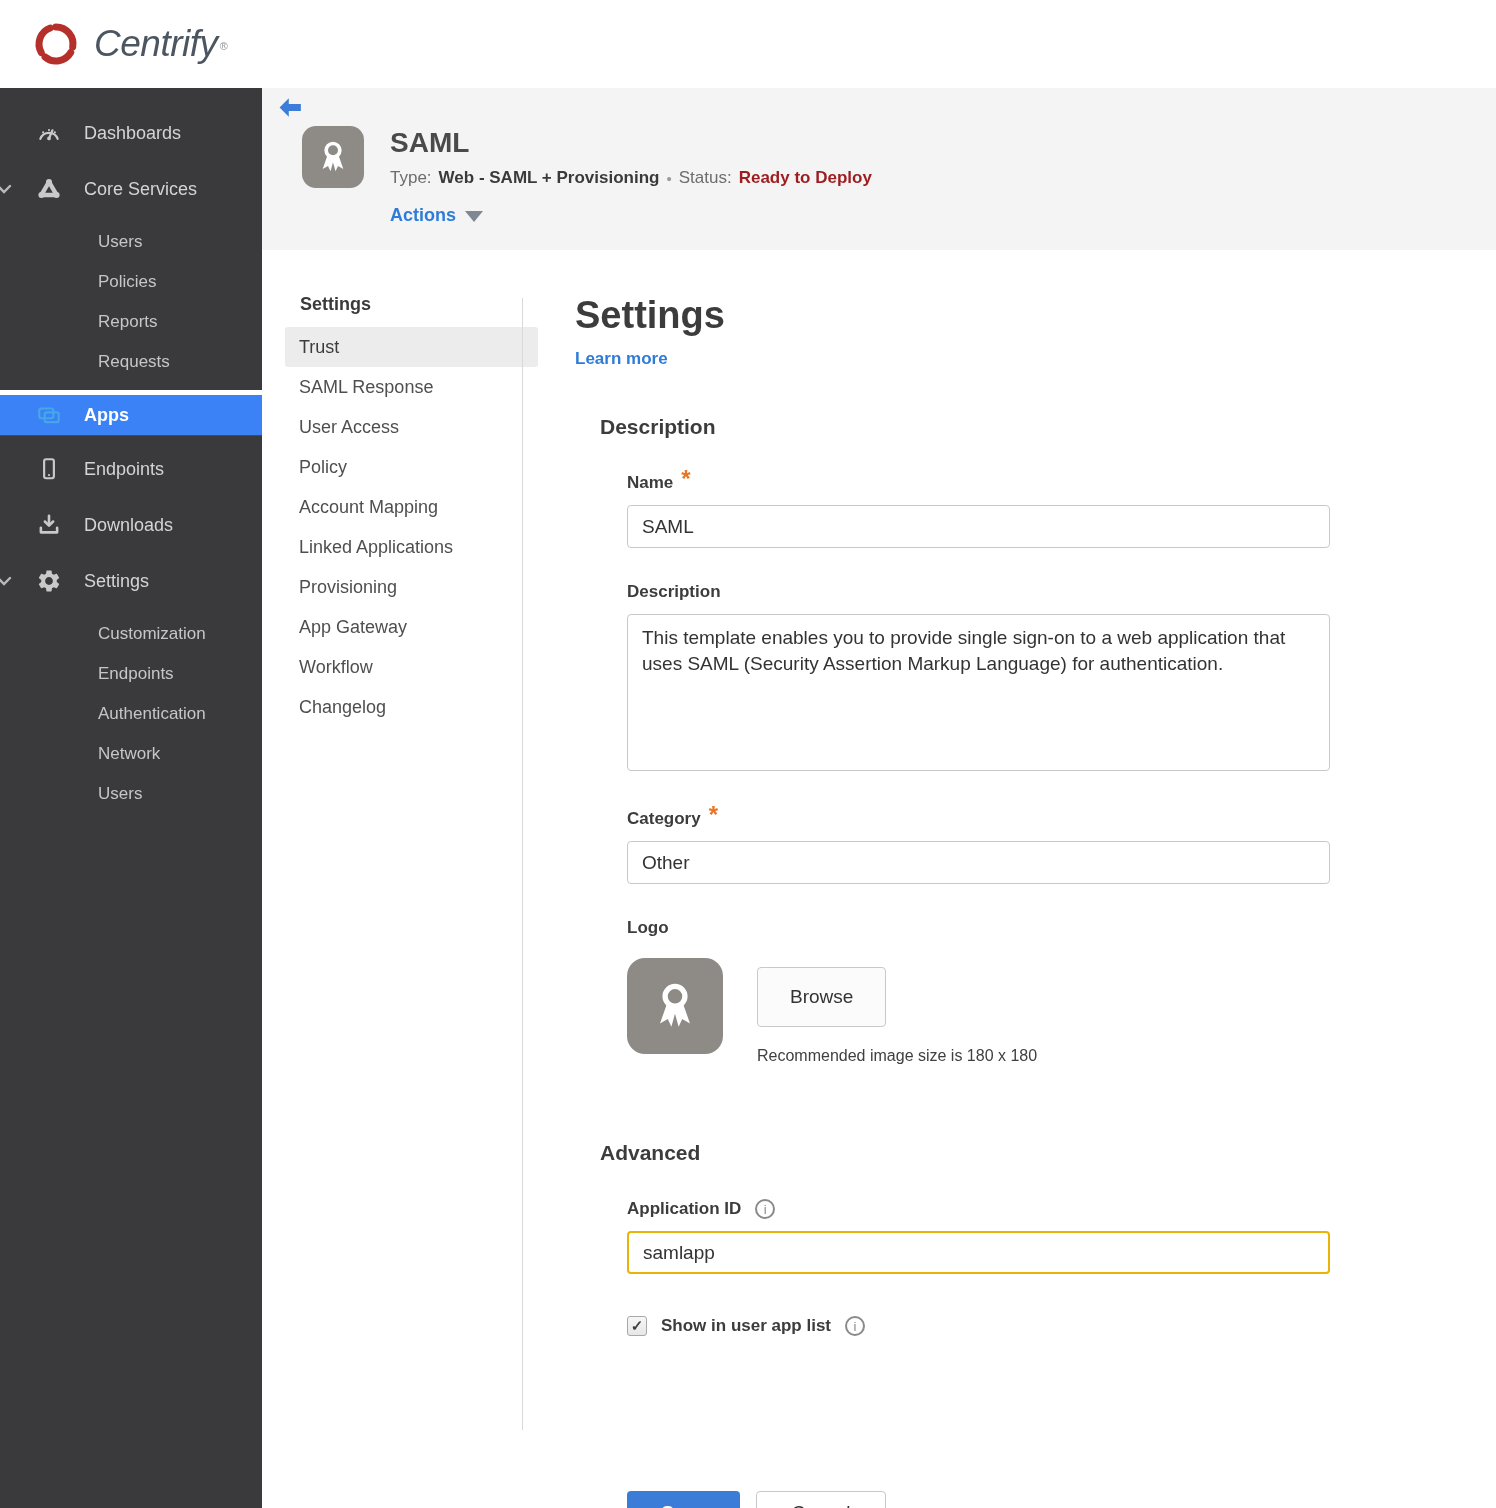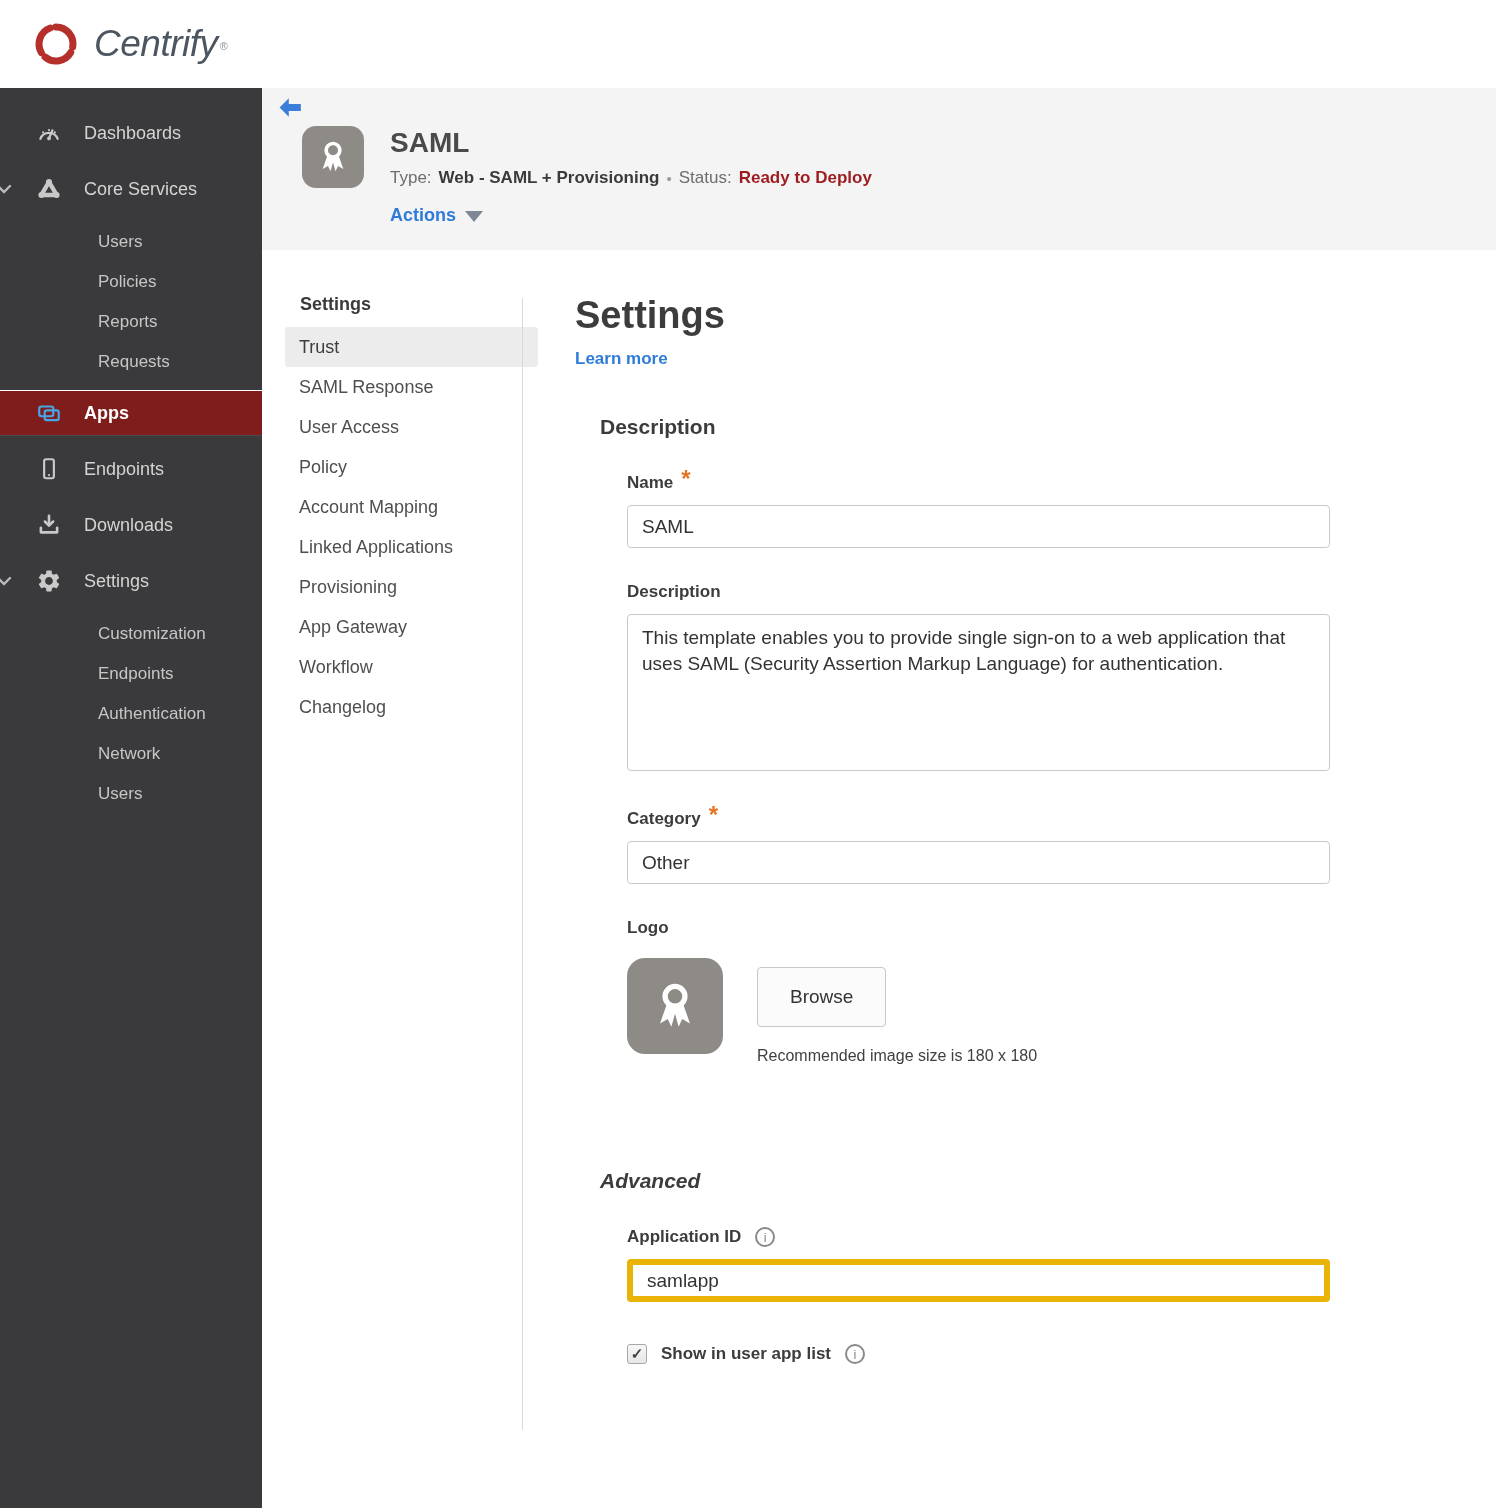--- a/index.html
+++ b/index.html
@@ -14,21 +14,21 @@
 
   
   .layout { display:flex; }
   .sidebar { width:262px; min-height:1420px; background:#3a3a3c; padding-top:22px; flex-shrink:0; }
   .content { flex:1; background:#fff; }
 
   
   .nav-item { position:relative; display:flex; align-items:center; height:46px; padding-left:36px;
               color:#d4d4d4; font-size:18px; margin-bottom:10px; cursor:pointer; }
   .nav-icon { width:26px; height:26px; margin-right:22px; flex-shrink:0; }
-  .nav-item.active { background:#7f1d1d; border-top:1px solid #ffffff; border-bottom:1px solid #4a4a4d;
+  .nav-item.active { background:#3b82f6; border-top:5px solid #ffffff; border-bottom:1px solid #4a4a4d;
                      color:#ffffff; font-weight:bold; margin-top:8px; }
   .expander { position:absolute; left:-4px; top:15px; }
   .subnav-side { list-style:none; margin:0 0 8px 0; }
   .subnav-side li { height:40px; line-height:40px; padding-left:98px; color:#c6c6c6; font-size:17px; cursor:pointer; }
 
   
   .app-header { background:#f4f4f5; padding:9px 0 24px 17px; }
   .back-btn { display:inline-block; margin-bottom:4px; cursor:pointer; }
   .app-header-row { display:flex; margin-left:23px; }
   .app-icon { width:62px; height:62px; border-radius:14px; background:#8e8a86; display:flex;
@@ -60,31 +60,31 @@
   .section-h { font-size:21px; font-weight:bold; color:#3c3c3c; margin:46px 0 0 25px; }
   .fields { margin-left:52px; }
   .field-label-row { display:flex; align-items:center; margin:34px 0 12px 0; font-size:17px;
                      font-weight:bold; color:#3c3c3c; }
   .req { color:#e87425; font-size:24px; margin-left:8px; line-height:12px; position:relative; top:-4px; }
   .text-input { width:703px; height:43px; border:1px solid #c9c9c9; border-radius:4px; font-size:19px;
                 color:#333; padding:0 14px; font-family:"Liberation Sans", sans-serif; background:#fff; }
   .text-area { width:703px; height:157px; border:1px solid #c9c9c9; border-radius:4px; font-size:19px;
                color:#333; padding:10px 14px; line-height:1.35; resize:none;
                font-family:"Liberation Sans", sans-serif; background:#fff; }
-  .text-input.focused { border:6px solid #eab308; }
+  .text-input.focused { border:2px solid #eab308; }
 
   .logo-row { display:flex; margin-top:20px; }
   .logo-box { width:96px; height:96px; border-radius:18px; background:#8e8a86; display:flex;
               align-items:center; justify-content:center; flex-shrink:0; }
   .logo-right { margin-left:34px; padding-top:9px; }
   .browse-btn { height:60px; padding:0 32px; background:#fbfbfb; border:1px solid #c9c9c9; border-radius:4px;
                 font-size:19px; color:#333; cursor:pointer; font-family:"Liberation Sans", sans-serif; }
   .logo-hint { margin-top:20px; font-size:16px; color:#404040; }
 
-  .adv-h { margin-top:104px;font-style:italic; }
+  .adv-h { margin-top:76px; }
   .info-icon { width:20px; height:20px; border:2px solid #8a8a8a; border-radius:50%; display:inline-flex;
                align-items:center; justify-content:center; font-size:13px; color:#8a8a8a; margin-left:14px;
                font-weight:normal; cursor:pointer; flex-shrink:0; }
   .checkbox-row { display:flex; align-items:center; margin-top:42px; }
   .checkbox { width:20px; height:20px; border:1px solid #a8a8a8; background:linear-gradient(#f7f7f7,#e7e7e7);
               border-radius:3px; display:flex; align-items:center; justify-content:center; font-size:15px;
               color:#3f3f3f; font-weight:bold; cursor:pointer; }
   .checkbox-label { margin-left:14px; font-size:17px; font-weight:bold; color:#3c3c3c; }
 
   .footer-btns { display:flex; gap:16px; margin-top:155px; padding-bottom:22px; }

